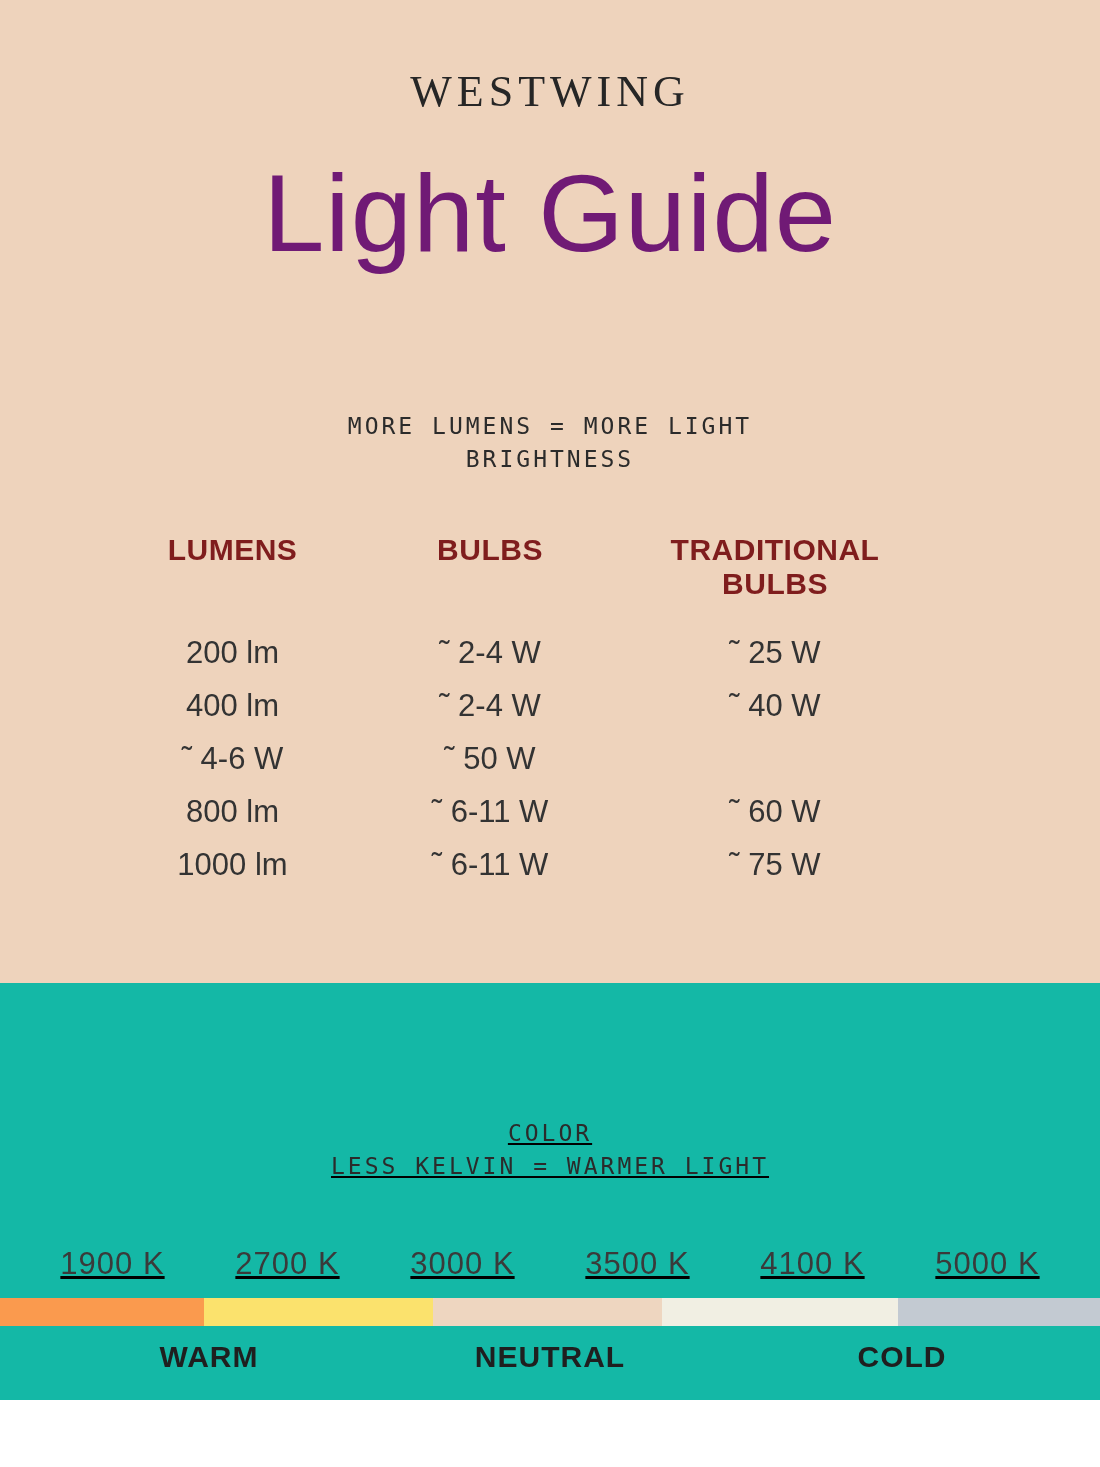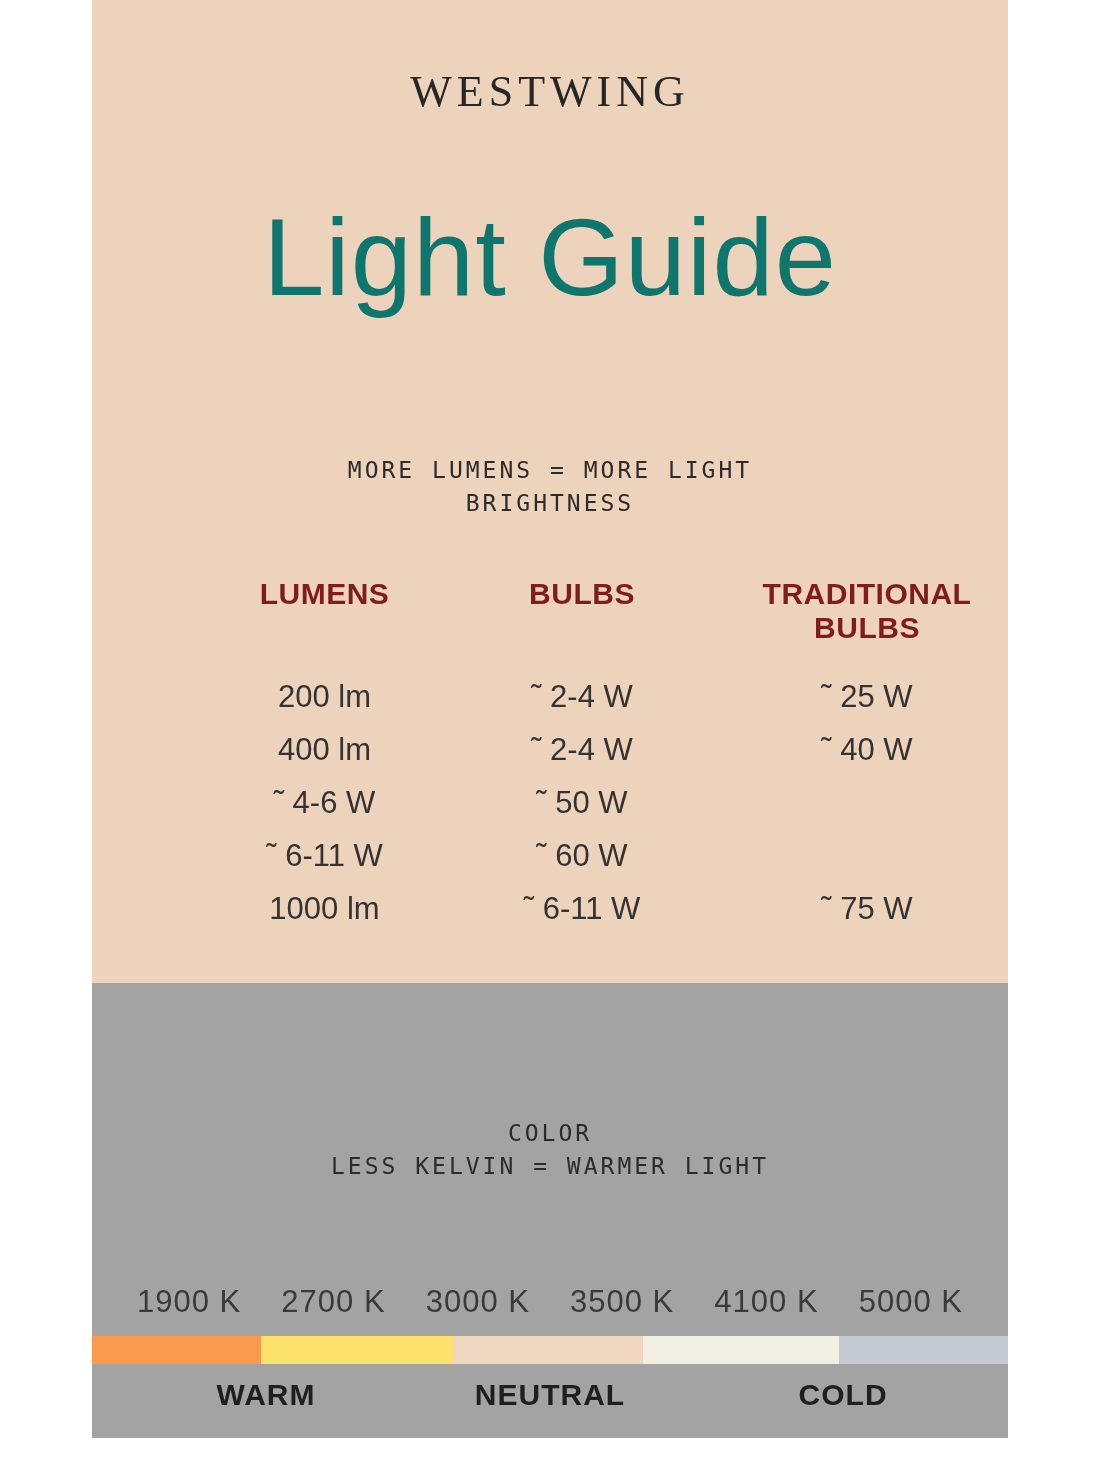--- a/index.html
+++ b/index.html
@@ -1,43 +1,43 @@
 <!DOCTYPE html>
 <html><head>
 <meta charset="utf-8">
 <style>
   * { margin: 0; padding: 0; box-sizing: border-box; }
   body { background: #ffffff; font-family: "Liberation Sans", sans-serif; }
   .page {
-    width: 916px; height: 1467px;
+    width: 1100px; height: 1467px;
     margin: 0 auto;
     background: #ffffff;
     overflow: hidden;
   }
   
   .panel-top {
     height: 983px;
     background: #eed3bc;
     text-align: center;
   }
   .brand {
     padding-top: 70px;
     font-family: "Liberation Serif", serif;
     font-size: 44px;
     letter-spacing: 5px;
     color: #262626;
     line-height: 1;
   }
   .title {
-    margin-top: 88px;
+    margin-top: 44px;
     font-family: "Liberation Sans", sans-serif;
     font-size: 110px;
     font-weight: 400;
     letter-spacing: 1px;
-    color: #0f766e;
+    color: #701a75;
     line-height: 1;
   }
   .mono-head {
     font-family: "DejaVu Sans Mono", monospace;
     font-size: 23px;
     letter-spacing: 3px;
     color: #2b2b2b;
     line-height: 1.45;
   }
   .brightness-block { margin-top: 142px; }
@@ -63,21 +63,21 @@
   .t-body .t-row { height: 53px; align-items: center; }
   .t-body .t-row > div {
     font-size: 31px;
     font-weight: 400;
     color: #333333;
   }
   
   .panel-bottom { background: #ffffff; text-align: center; }
   .color-block { padding-top: 134px; }
   .kelvin-row {
-    margin-top: 100px;
+    margin-top: 62px;
     padding: 0 25px;
     display: flex;
   }
   .kelvin-row span {
     flex: 1;
     font-size: 31px;
     color: #3a3a3a;
     letter-spacing: 1px;
   }
   .color-bar {
@@ -133,33 +133,34 @@
         <div class="t-row">
           <div>400 lm</div>
           <div>˜ 2-4 W</div>
           <div>˜ 40 W</div>
         </div>
         <div class="t-row">
           <div>˜ 4-6 W</div>
           <div>˜ 50 W</div>
         </div>
         <div class="t-row">
+          <div>800 lm</div>
           <div>˜ 6-11 W</div>
           <div>˜ 60 W</div>
         </div>
         <div class="t-row">
           <div>1000 lm</div>
           <div>˜ 6-11 W</div>
           <div>˜ 75 W</div>
         </div>
       </div>
     </div>
   </section>
 
-  <section class="panel-bottom" style="background: #a3a3a3;">
+  <section class="panel-bottom" style="background: #14b8a6; text-decoration: underline;">
     <div class="color-block">
       <div class="mono-head">COLOR</div>
       <div class="mono-head">LESS KELVIN = WARMER LIGHT</div>
     </div>
 
     <div class="kelvin-row">
       <span>1900 K</span>
       <span>2700 K</span>
       <span>3000 K</span>
       <span>3500 K</span>

